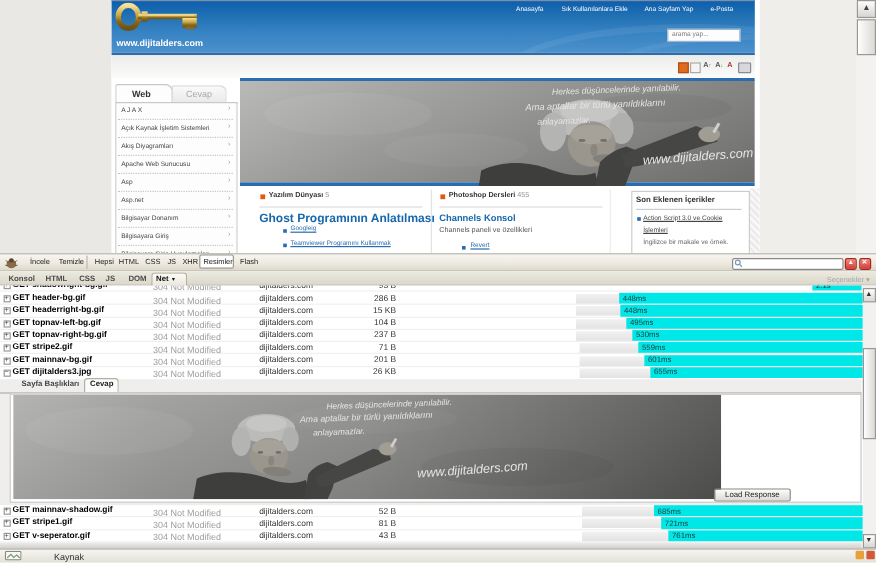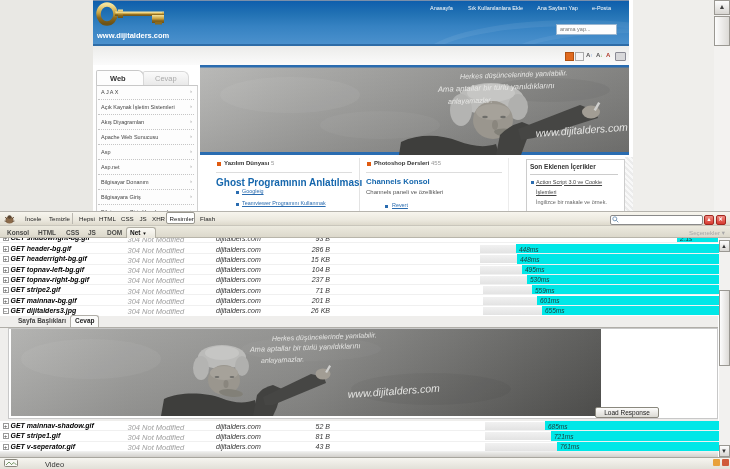--- a/index.html
+++ b/index.html
@@ -1,20 +1,20 @@
 <!DOCTYPE html>
 <html><head>
 <meta charset="utf-8">
 <style>
   html,body{margin:0;padding:0;}
   body{width:730px;height:469px;position:relative;overflow:hidden;
        font-family:"Liberation Sans",sans-serif;background:#ffffff;}
   .ab{position:absolute;}
   .tx{position:absolute;white-space:nowrap;}
-  .nrow{position:absolute;left:0;width:718px;height:10.3px;border-bottom:1px solid #f0f0f0;box-sizing:border-box;font-style:italic;}
+  .nrow{position:absolute;left:0;width:718px;height:10.3px;border-bottom:1px solid #f0f0f0;box-sizing:border-box;}
   .exp{position:absolute;left:2.5px;top:2px;width:6px;height:6px;border:1px solid #999;background:#fff;font-size:6px;line-height:5px;text-align:center;color:#444;box-sizing:border-box;}
   .nm{position:absolute;left:10.5px;top:1px;font-size:7px;font-weight:bold;color:#000;white-space:nowrap;}
   .st{position:absolute;left:127.5px;top:1.5px;font-size:7.5px;color:#a0a0a0;white-space:nowrap;}
   .dm{position:absolute;left:216px;top:1.5px;font-size:7px;color:#333;white-space:nowrap;}
   .sz{position:absolute;left:280px;top:1.5px;width:50px;text-align:right;font-size:7px;color:#333;white-space:nowrap;}
   .gbar{position:absolute;top:1px;height:8px;background:linear-gradient(180deg,#f1f1f1,#e3e3e3);border-right:1px solid #d0d0d0;}
   .cbar{position:absolute;top:0;height:9.3px;background:#00e7e7;}
   .tm{position:absolute;top:1.5px;font-size:6.5px;color:#1a3a3a;white-space:nowrap;}
 </style>
 </head>
@@ -420,16 +420,16 @@
     <div class="ab" style="left:718.5px;top:207px;width:11px;height:12px;background:linear-gradient(180deg,#fdfdfd,#d8d6d2);border:1px solid #9a9892;box-sizing:border-box;font-size:6px;color:#333;text-align:center;line-height:10px;">▼</div>
   </div>
 
   <div class="ab" style="left:0;top:241px;width:718px;height:5px;background:linear-gradient(180deg,#ececea,#d2d0cc);"></div>
 
   <div class="ab" style="left:0;top:246px;width:730px;height:12px;background:linear-gradient(180deg,#f6f5f0,#e2e0d8);border-top:1px solid #a8a69e;box-sizing:border-box;"></div>
   <svg class="ab" style="left:4px;top:248px;" width="14" height="8" viewBox="0 0 14 8">
     <rect x="0.5" y="0.5" width="13" height="7" rx="1" fill="#f8f8f6" stroke="#8a887e"></rect>
     <path d="M2 6 L5 3 L8 6 M8 5 L10 3.5 L12.5 6" stroke="#7a9a6a" stroke-width="1" fill="none"></path>
   </svg>
-  <div class="tx" style="left:45px;top:248.5px;font-size:7.5px;color:#333;">Video</div>
+  <div class="tx" style="left:45px;top:248.5px;font-size:7.5px;color:#333;">Kaynak</div>
   <div class="ab" style="left:713px;top:248px;width:7px;height:7px;background:#e8a03a;border-radius:1px;"></div>
   <div class="ab" style="left:722px;top:248px;width:7px;height:7px;background:#d05a3a;border-radius:1px;"></div>
 </div>
 
 </body></html>

